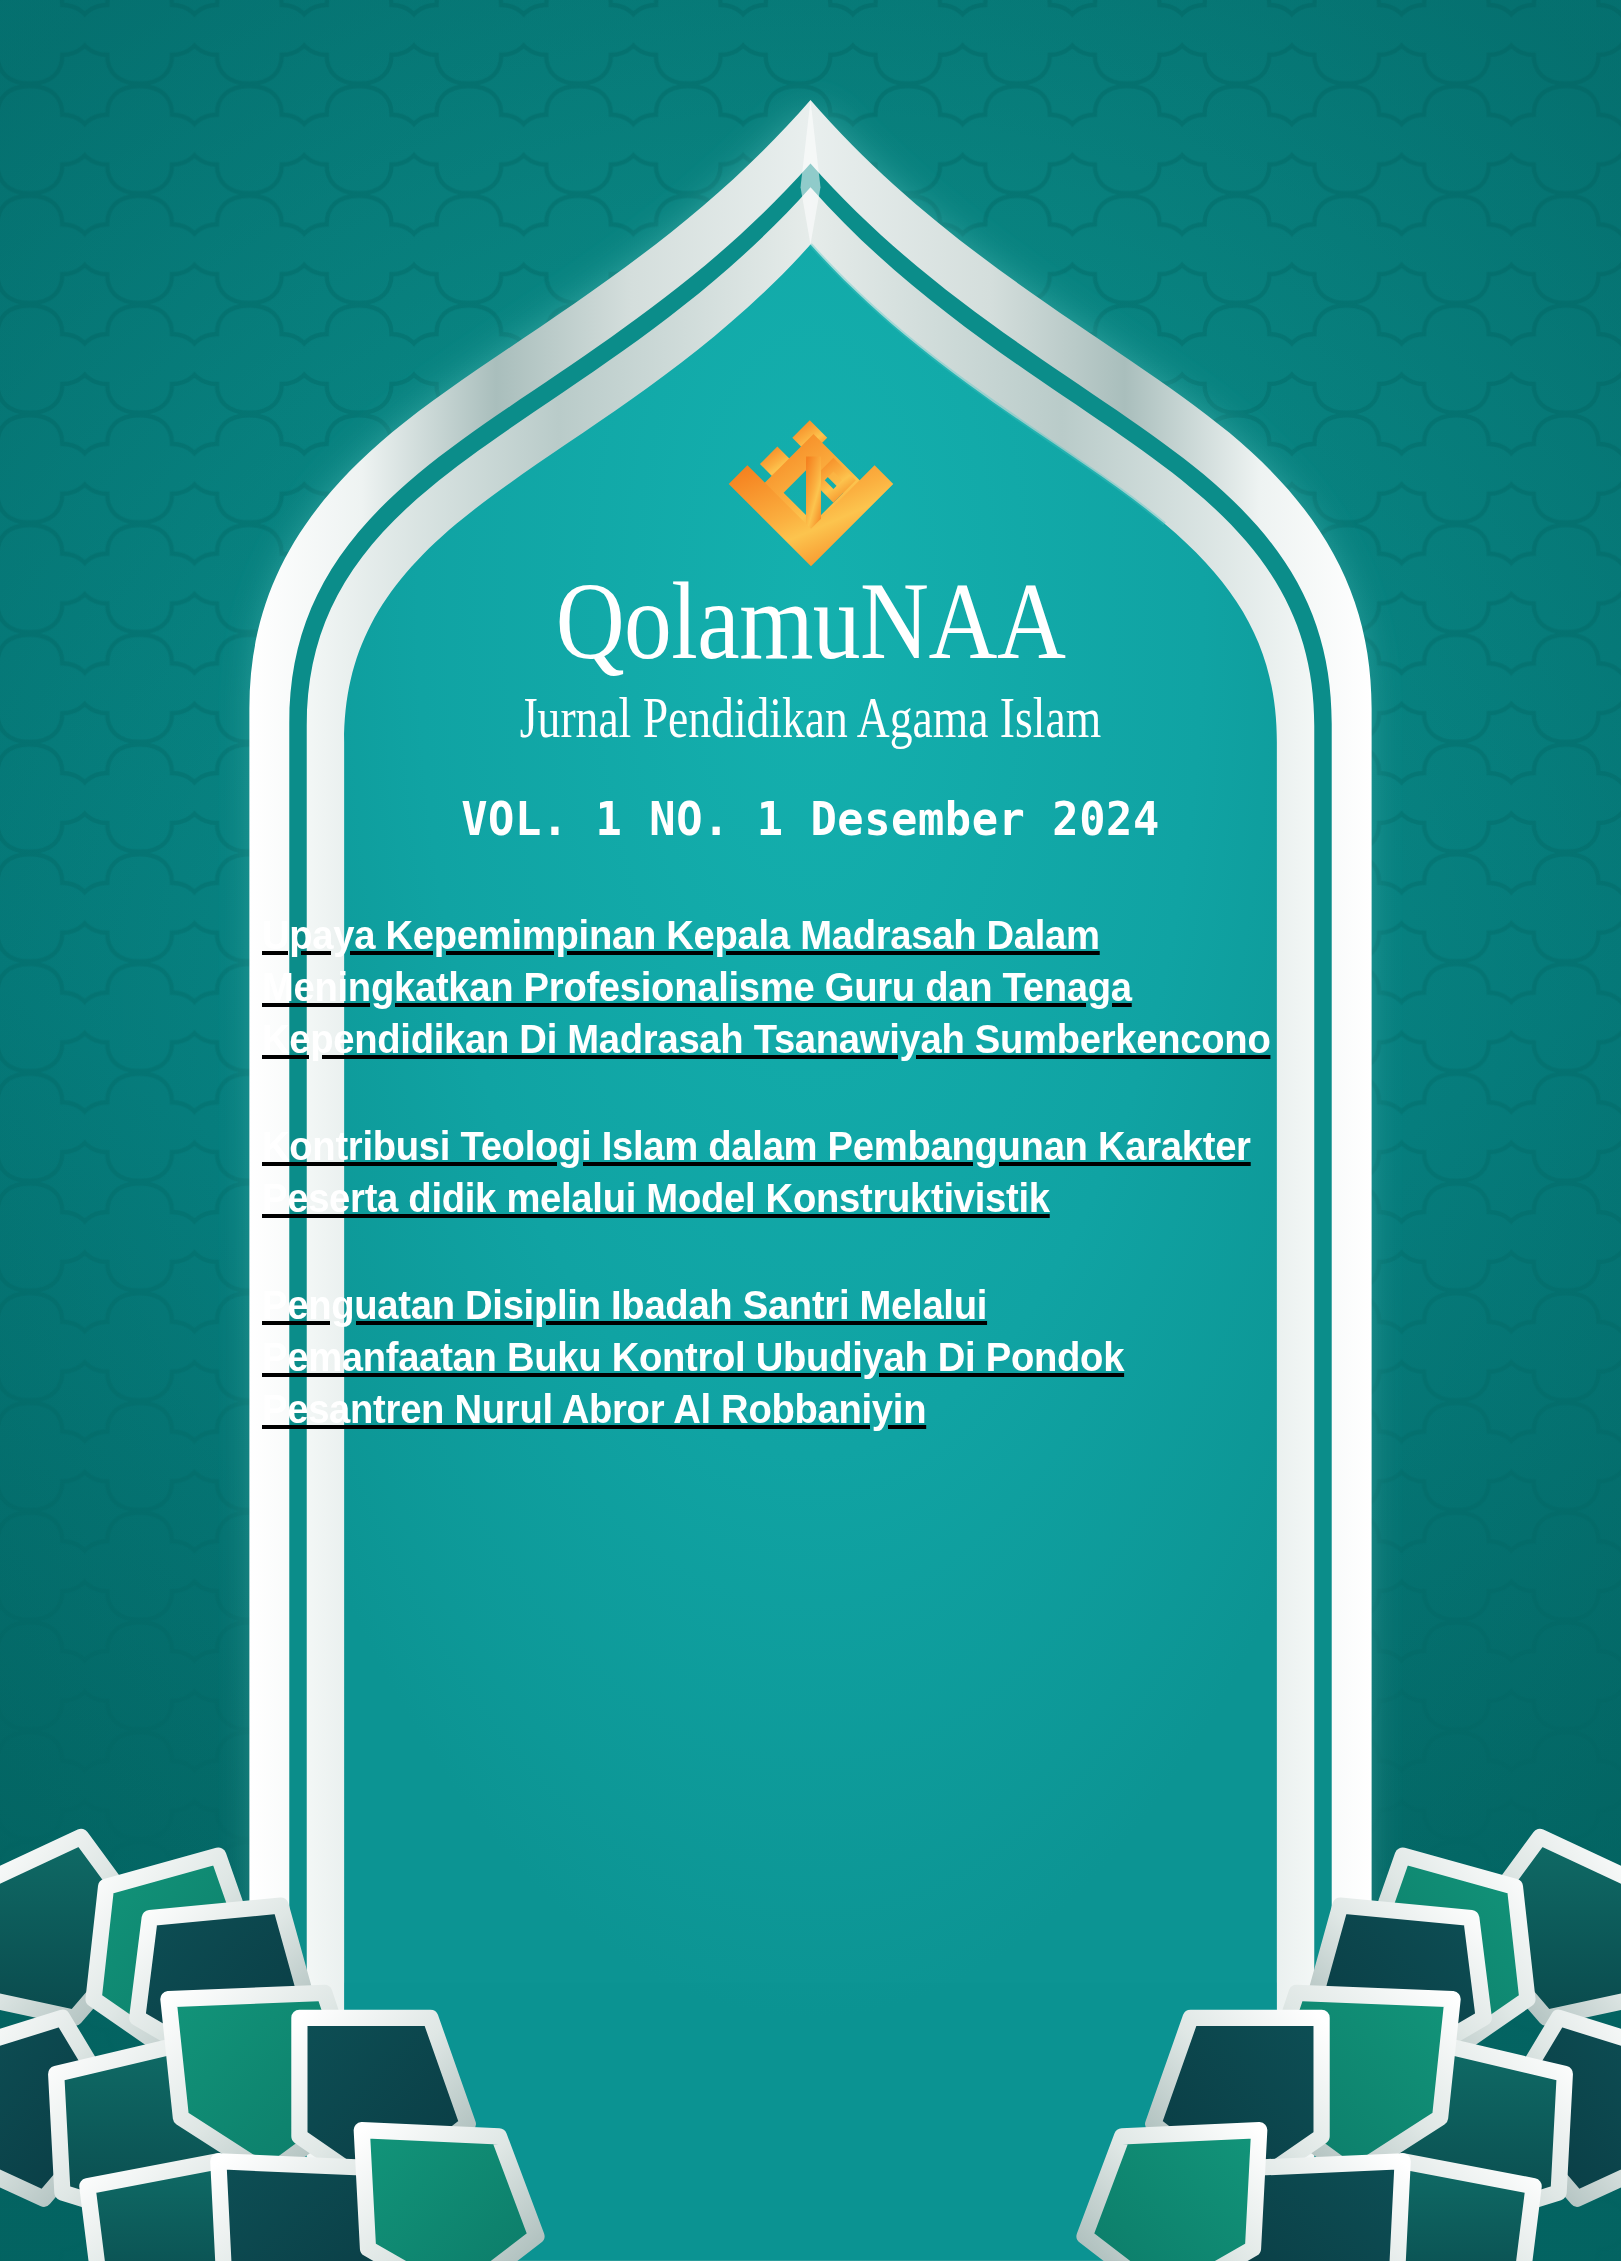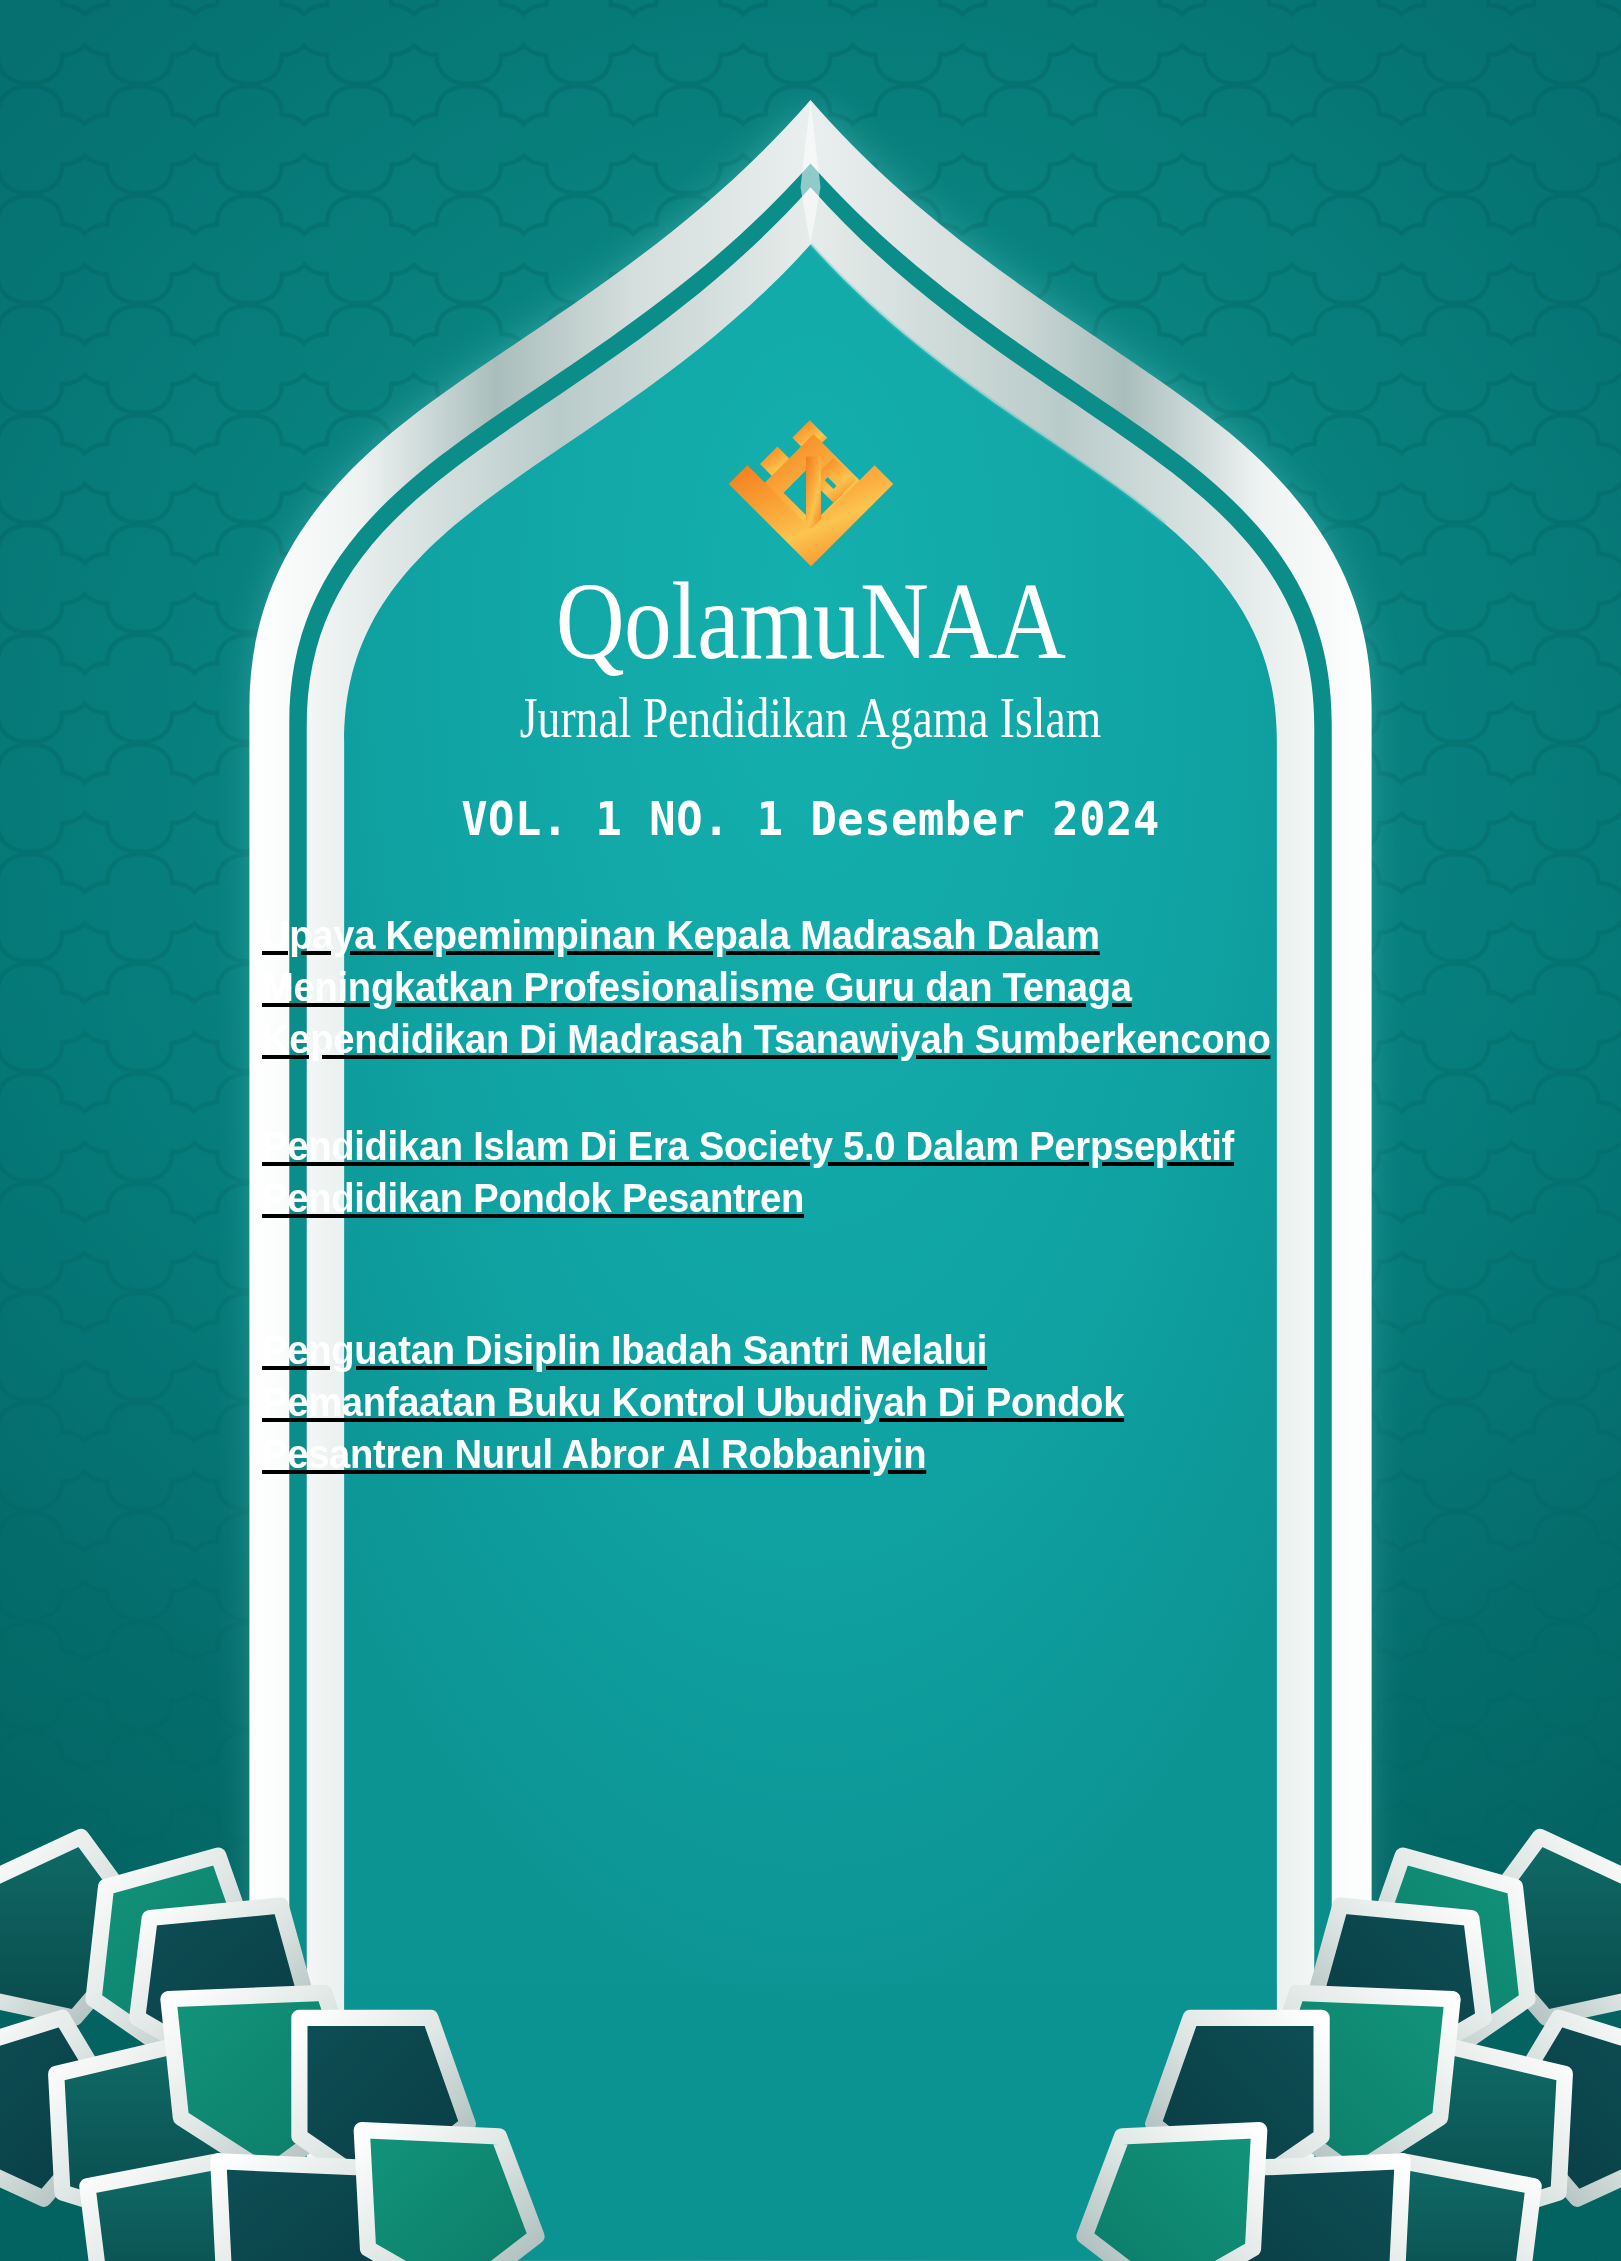--- a/index.html
+++ b/index.html
@@ -310,26 +310,26 @@
     <div class="issue-line">VOL. 1 NO. 1 Desember 2024</div>
 
     <div class="toc">
 
       <div class="toc-item">
         <div class="toc-line">Upaya Kepemimpinan Kepala Madrasah Dalam</div>
         <div class="toc-line">Meningkatkan Profesionalisme Guru dan Tenaga</div>
         <div class="toc-line">Kependidikan Di Madrasah Tsanawiyah Sumberkencono</div>
       </div>
 
-
-
-      <div class="toc-item" style="margin-bottom:100px;">
-        <div class="toc-line">Pendidikan Islam Di Era Society 5.0 Dalam Perpsepktif</div>
-        <div class="toc-line">Pendidikan Pondok Pesantren</div>
+      <div class="toc-item">
+        <div class="toc-line">Kontribusi Teologi Islam dalam Pembangunan Karakter</div>
+        <div class="toc-line">Peserta didik melalui Model Konstruktivistik</div>
       </div>
+
+
 
       <div class="toc-item">
         <div class="toc-line">Penguatan Disiplin Ibadah Santri Melalui</div>
         <div class="toc-line">Pemanfaatan Buku Kontrol Ubudiyah Di Pondok</div>
         <div class="toc-line">Pesantren Nurul Abror Al Robbaniyin</div>
       </div>
 
     </div>
   </div>
 </div>

